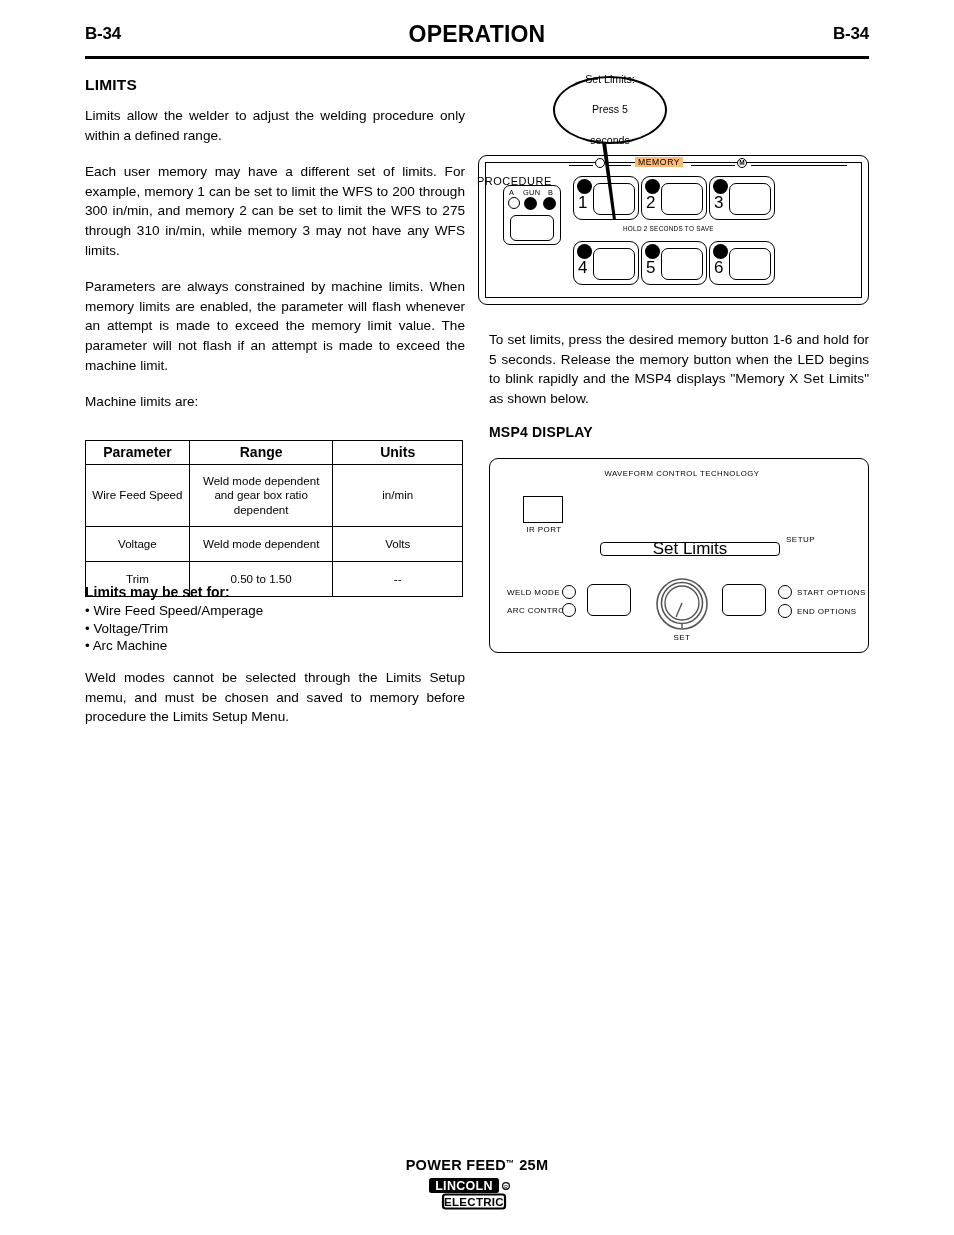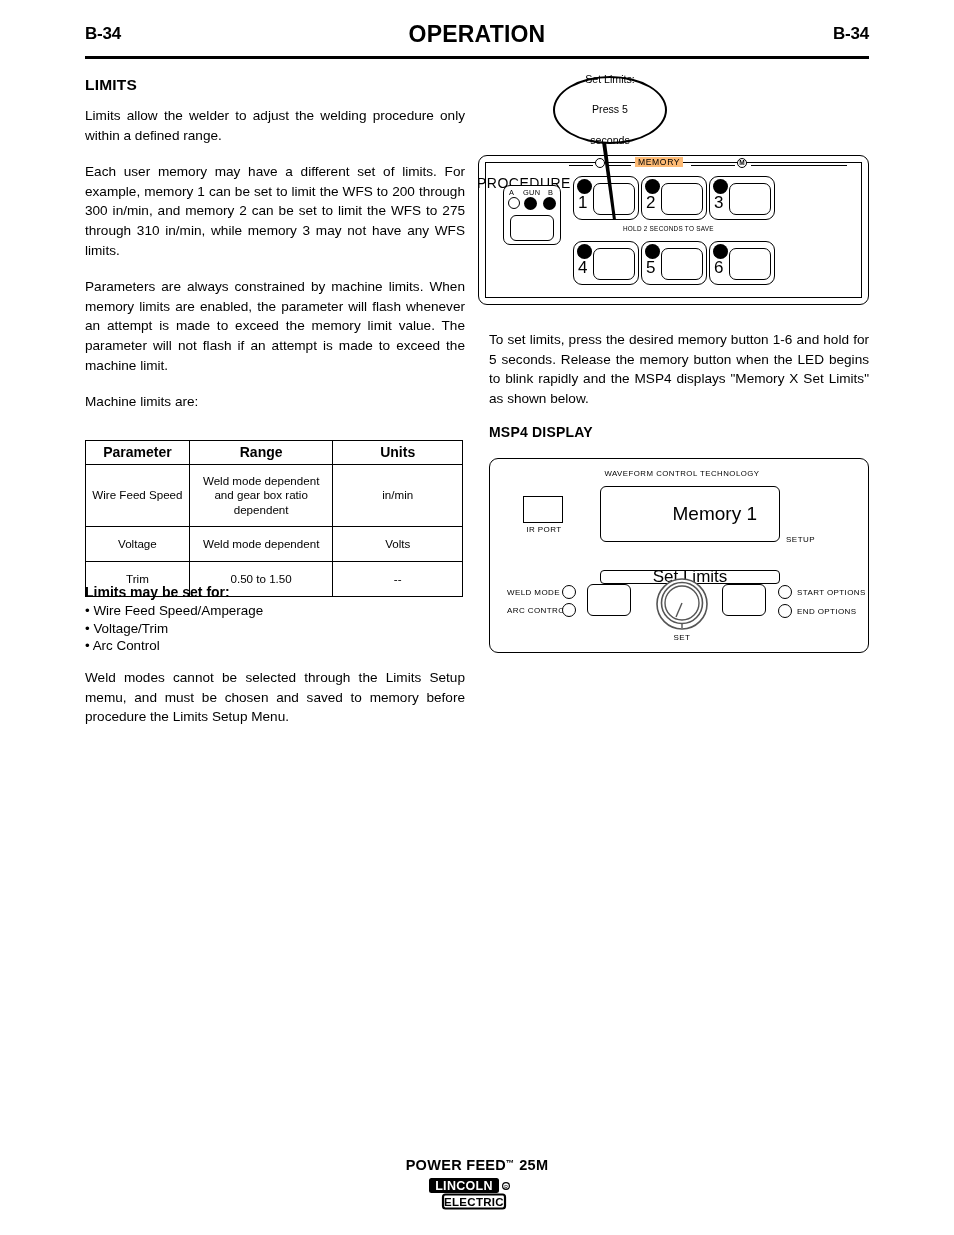--- a/index.html
+++ b/index.html
@@ -147,21 +147,21 @@
     width: 10px; height: 10px;
     border: 1.1px solid #000; border-radius: 50%;
     background: #fff;
     font-size: 6.5px; line-height: 8px; text-align: center;
     font-weight: bold;
   }
 
   
   .proc-label {
     position: absolute; left: 477px; top: 175px;
-    font-size: 14px; letter-spacing: 0.5px;
+    font-size: 11px; letter-spacing: 0.5px;
   }
   .proc-box {
     position: absolute; left: 503px; top: 185px;
     width: 58px; height: 60px;
     border: 1.4px solid #000; border-radius: 7px;
     background: #fff;
   }
   .proc-a-label { position: absolute; left: 5px; top: 2px; font-size: 7.4px; }
   .proc-gun-label { position: absolute; left: 19px; top: 2px; font-size: 7.4px; letter-spacing: 0.3px; }
   .proc-b-label { position: absolute; left: 44px; top: 2px; font-size: 7.4px; }
@@ -230,21 +230,20 @@
     padding-right: 22px;
     font-size: 19px;
   }
   .disp-bot {
     position: absolute; left: 110px; top: 83px;
     width: 180px; height: 14px;
     border: 1.5px solid #000; border-radius: 4px;
     background: #fff;
     display: flex; align-items: center; justify-content: center;
     font-size: 17px;
-    margin-top: 28px;
   }
   .ir-port {
     position: absolute; left: 33px; top: 37px;
     width: 40px; height: 27px;
     border: 1.5px solid #000; background: #fff;
   }
   .ir-label {
     position: absolute; left: 26px; top: 66px;
     width: 56px; text-align: center;
     font-size: 8px; letter-spacing: 0.4px;
@@ -352,21 +351,21 @@
         <td>0.50 to 1.50</td>
         <td>--</td>
       </tr>
     </tbody>
   </table>
 
   <div class="limits-list">
     <div class="list-head">Limits may be set for:</div>
     <div class="list-item">• Wire Feed Speed/Amperage</div>
     <div class="list-item">• Voltage/Trim</div>
-    <div class="list-item">• Arc Control</div>
+    <div class="list-item">• Arc Machine</div>
   </div>
 
   <div class="closing">
     <p class="body last">Weld modes cannot be selected through the Limits Setup memu, and must be chosen and saved to memory before procedure the Limits Setup Menu.</p>
   </div>
 
   <div class="right-col">
     <p class="body last">To set limits, press the desired memory button 1-6 and hold for 5 seconds.  Release the memory button when the LED begins to blink rapidly and the MSP4 displays "Memory X Set Limits" as shown below.</p>
   </div>
   <div class="msp4-head">MSP4 DISPLAY</div>
@@ -438,21 +437,20 @@
   </div>
 
   <div class="msp4">
     <div class="wct">
       <span class="wct-inner">WAVEFORM CONTROL TECHNOLOGY</span>
     </div>
 
     <div class="ir-port"></div>
     <div class="ir-label">IR PORT</div>
 
-    <div class="disp-top">Memory  1</div>
     <div class="disp-bot">Set Limits</div>
 
     <div class="setup-label">SETUP</div>
 
     <div class="wm-label">WELD MODE</div>
     <div class="ac-label">ARC CONTROL</div>
     <div class="wm-led"></div>
     <div class="ac-led"></div>
 
     <div class="sq-btn-l"></div>

